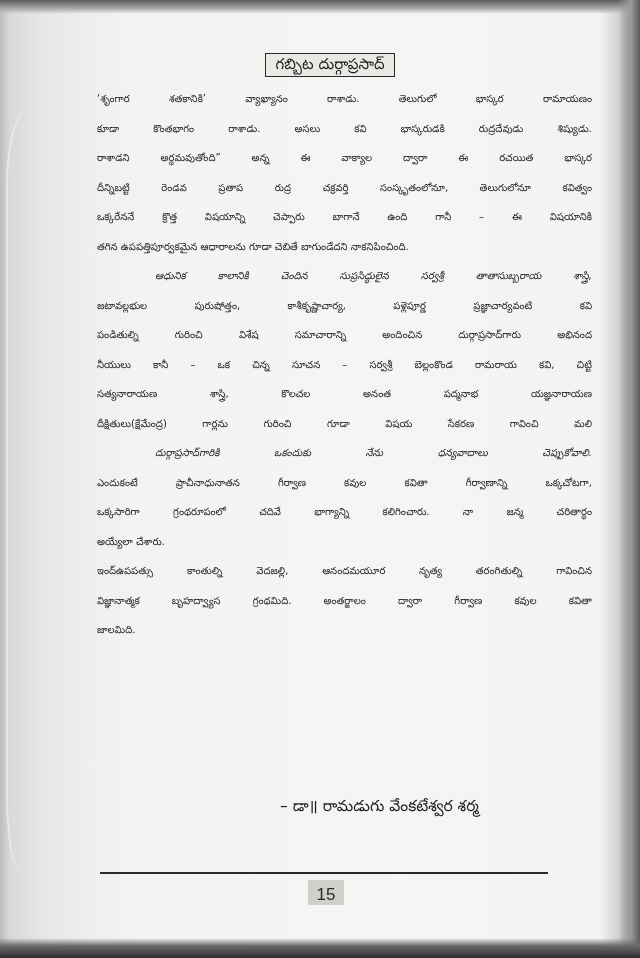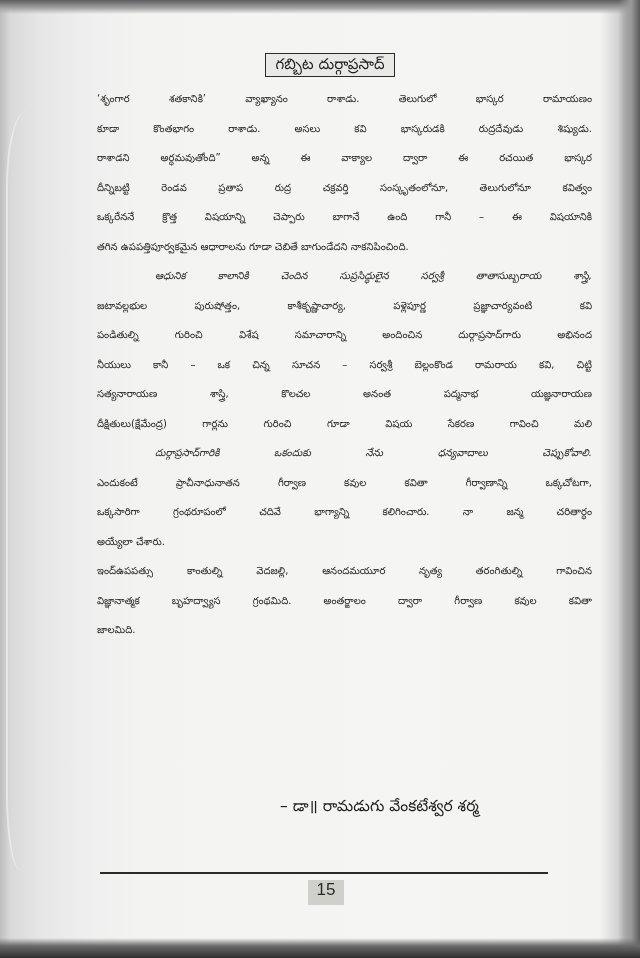--- a/index.html
+++ b/index.html
@@ -50,21 +50,21 @@
       position: absolute; left: 280px; top: 797px;
       font-size: 15.5px; font-weight: normal; color: #1c1c1c;
     }
     .footer-rule {
       position: absolute; left: 100px; top: 872px; width: 448px; height: 2px;
       background: #2a2a2a;
     }
     .page-number {
       position: absolute; left: 308px; top: 880px; width: 36px; height: 25px;
       background: #cfcfcb;
-      display: flex; align-items: flex-start; justify-content: center;
+      display: flex; align-items: flex-end; justify-content: center;
       font-family: "Liberation Sans", sans-serif; font-size: 17px; color: #2a2a2a;
     }
   </style>
 </head>
 <body>
 
 <div class="scan">
   <div class="top-shadow"></div>
   <div class="right-edge"></div>
   <div class="spine-crease"></div>

